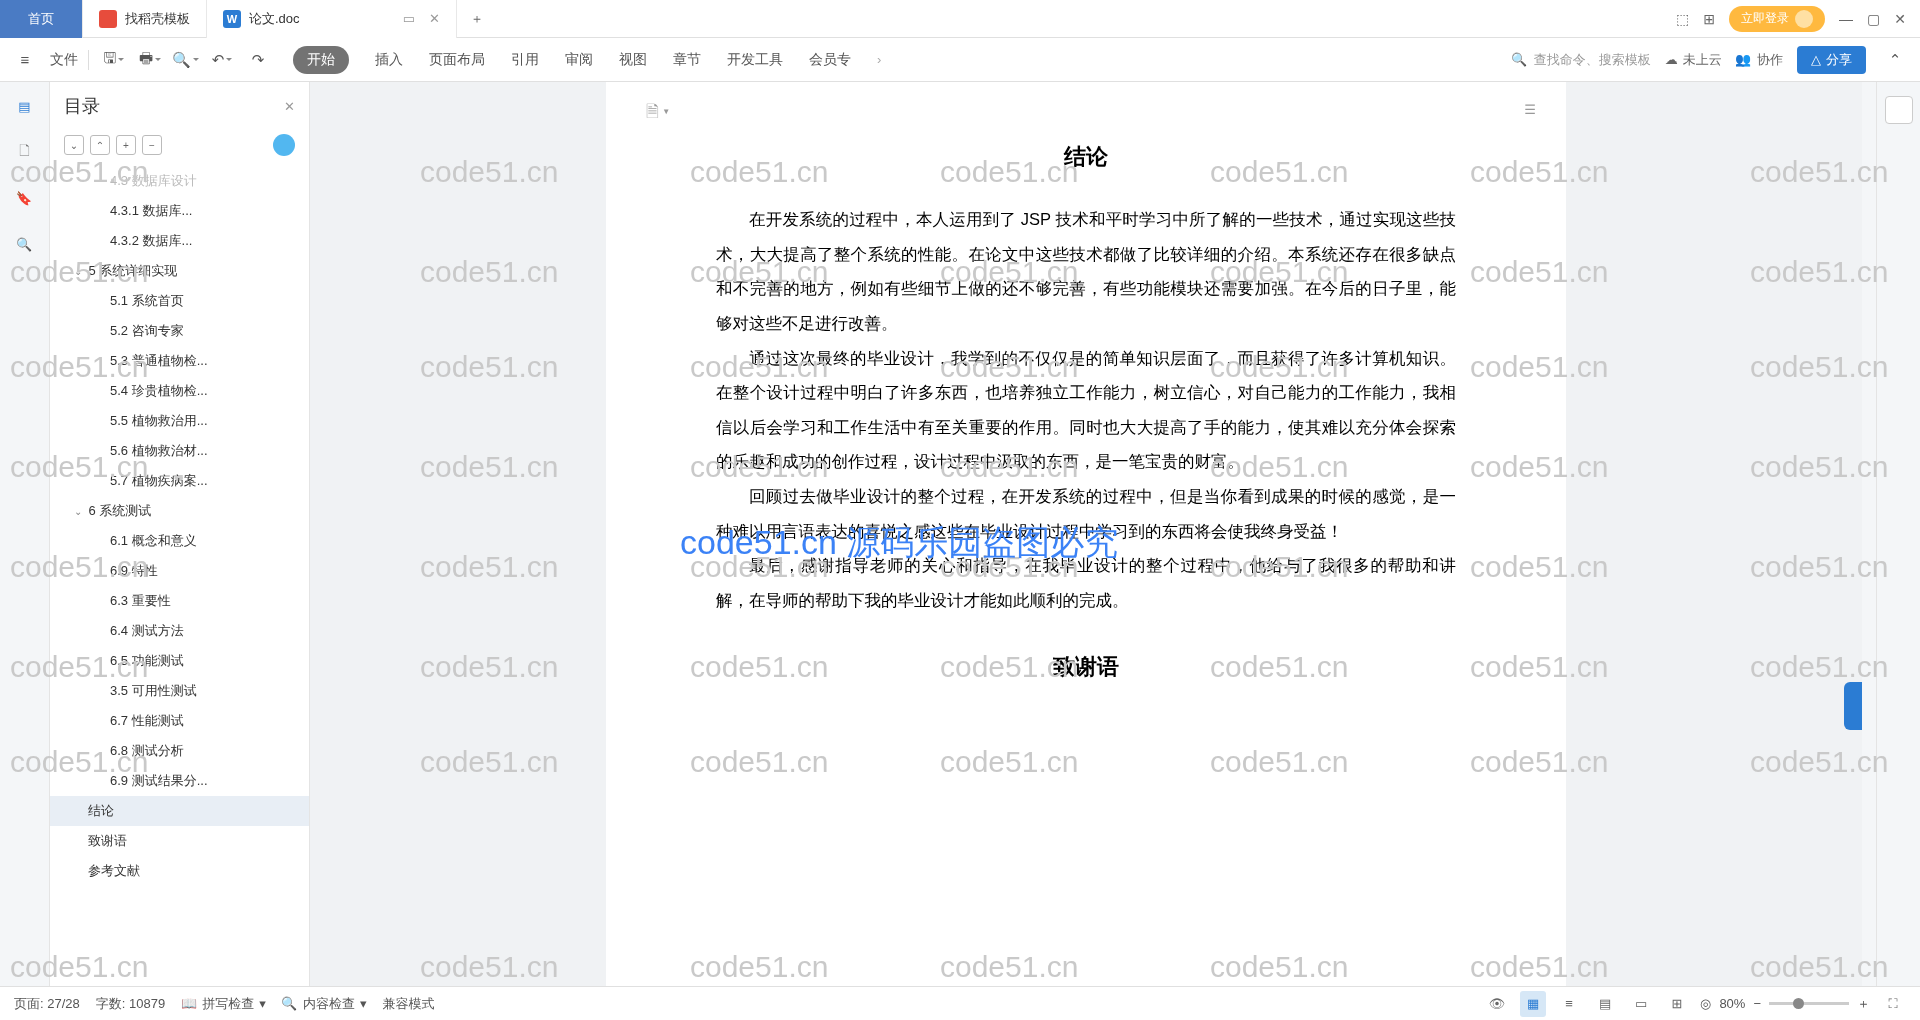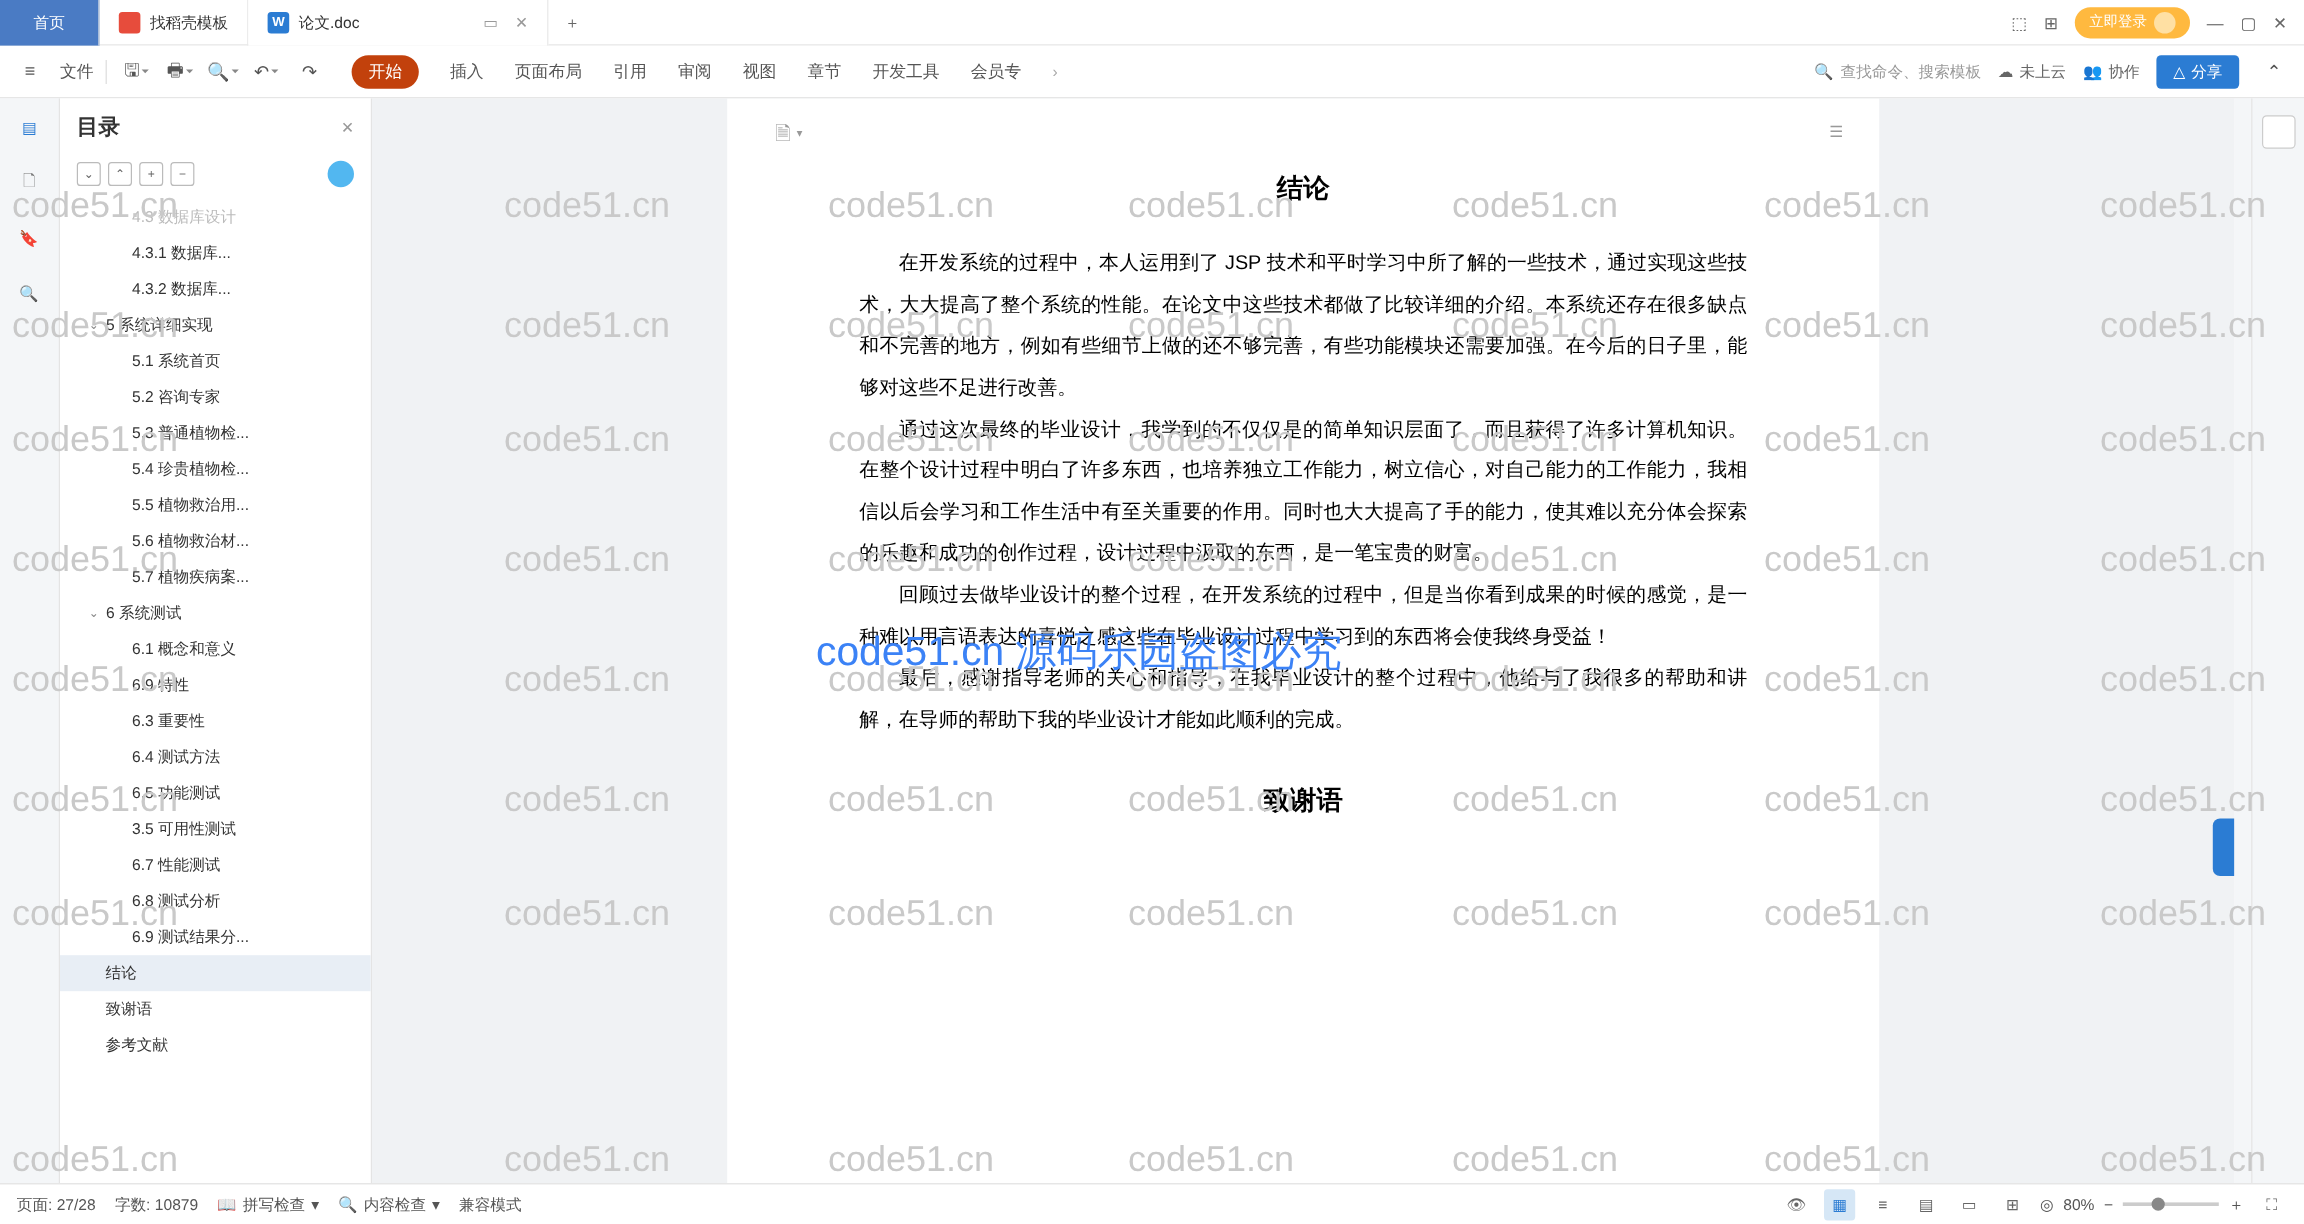--- a/index.html
+++ b/index.html
@@ -14,33 +14,33 @@
 .titlebar-right{margin-left:auto;display:flex;align-items:center;gap:14px;padding-right:14px}
 .login-btn{background:#ffb93f;color:#fff;padding:4px 12px;border-radius:13px;display:flex;align-items:center;gap:6px;font-size:12px}
 .avatar-circle{width:18px;height:18px;border-radius:50%;background:#ffe0a3}
 .winbtn{color:#666;cursor:pointer;font-size:14px}
 .toolbar{height:44px;display:flex;align-items:center;border-bottom:1px solid #e0e0e0;padding:0 10px;gap:6px;background:#fff}
 .tool-ico{width:30px;height:30px;display:flex;align-items:center;justify-content:center;color:#555;cursor:pointer;font-size:15px}
 .tool-ico.dd::after{content:"";border:3px solid transparent;border-top-color:#888;margin-left:2px;margin-top:3px}
 .sep{width:1px;height:20px;background:#ddd;margin:0 4px}
 .menu-items{display:flex;align-items:center;gap:26px;margin-left:14px}
 .menu-item{color:#555;cursor:pointer;font-size:14px}
-.menu-item.active{background:#c2410c;color:#fff;padding:5px 14px;border-radius:14px}
+.menu-item.active{background:#737373;color:#fff;padding:5px 14px;border-radius:14px}
 .toolbar-right{margin-left:auto;display:flex;align-items:center;gap:14px}
 .search-box{display:flex;align-items:center;gap:6px;color:#999;font-size:13px}
 .cloud-status{display:flex;align-items:center;gap:5px;color:#666}
 .collab{display:flex;align-items:center;gap:5px;color:#666}
 .share-btn{background:#2b7cd3;color:#fff;padding:5px 14px;border-radius:4px;display:flex;align-items:center;gap:5px;font-size:13px}
 .main{display:flex;height:calc(100% - 38px - 44px - 34px)}
 .left-rail{width:50px;background:#f4f6f8;border-right:1px solid #e4e4e4;display:flex;flex-direction:column;align-items:center;padding-top:12px;gap:22px}
 .rail-ico{width:24px;height:24px;color:#777;cursor:pointer;display:flex;align-items:center;justify-content:center}
 .rail-ico.active{color:#2b7cd3}
 .outline-panel{width:260px;background:#fff;border-right:1px solid #e4e4e4;display:flex;flex-direction:column}
 .outline-header{height:48px;display:flex;align-items:center;justify-content:space-between;padding:0 14px}
-.outline-title{font-size:18px;font-weight:bold}
+.outline-title{font-size:18px;font-weight:normal}
 .outline-tools{display:flex;align-items:center;gap:6px;padding:4px 14px 10px}
 .ot-btn{width:20px;height:20px;border:1px solid #bbb;border-radius:3px;display:flex;align-items:center;justify-content:center;font-size:10px;color:#666;cursor:pointer}
 .ot-sync{width:22px;height:22px;border-radius:50%;background:#52b7f0;margin-left:auto}
 .outline-list{flex:1;overflow-y:auto;padding-bottom:10px}
 .ol-item{padding:6px 14px 6px 0;color:#333;cursor:pointer;white-space:nowrap;text-overflow:ellipsis;overflow:hidden;font-size:13px}
 .ol-item.l1{padding-left:24px;display:flex;align-items:center;gap:6px}
 .ol-item.l2{padding-left:60px}
 .ol-item.l3{padding-left:60px}
 .ol-item.t1{padding-left:38px}
 .ol-item.active{background:#e8eef5}

